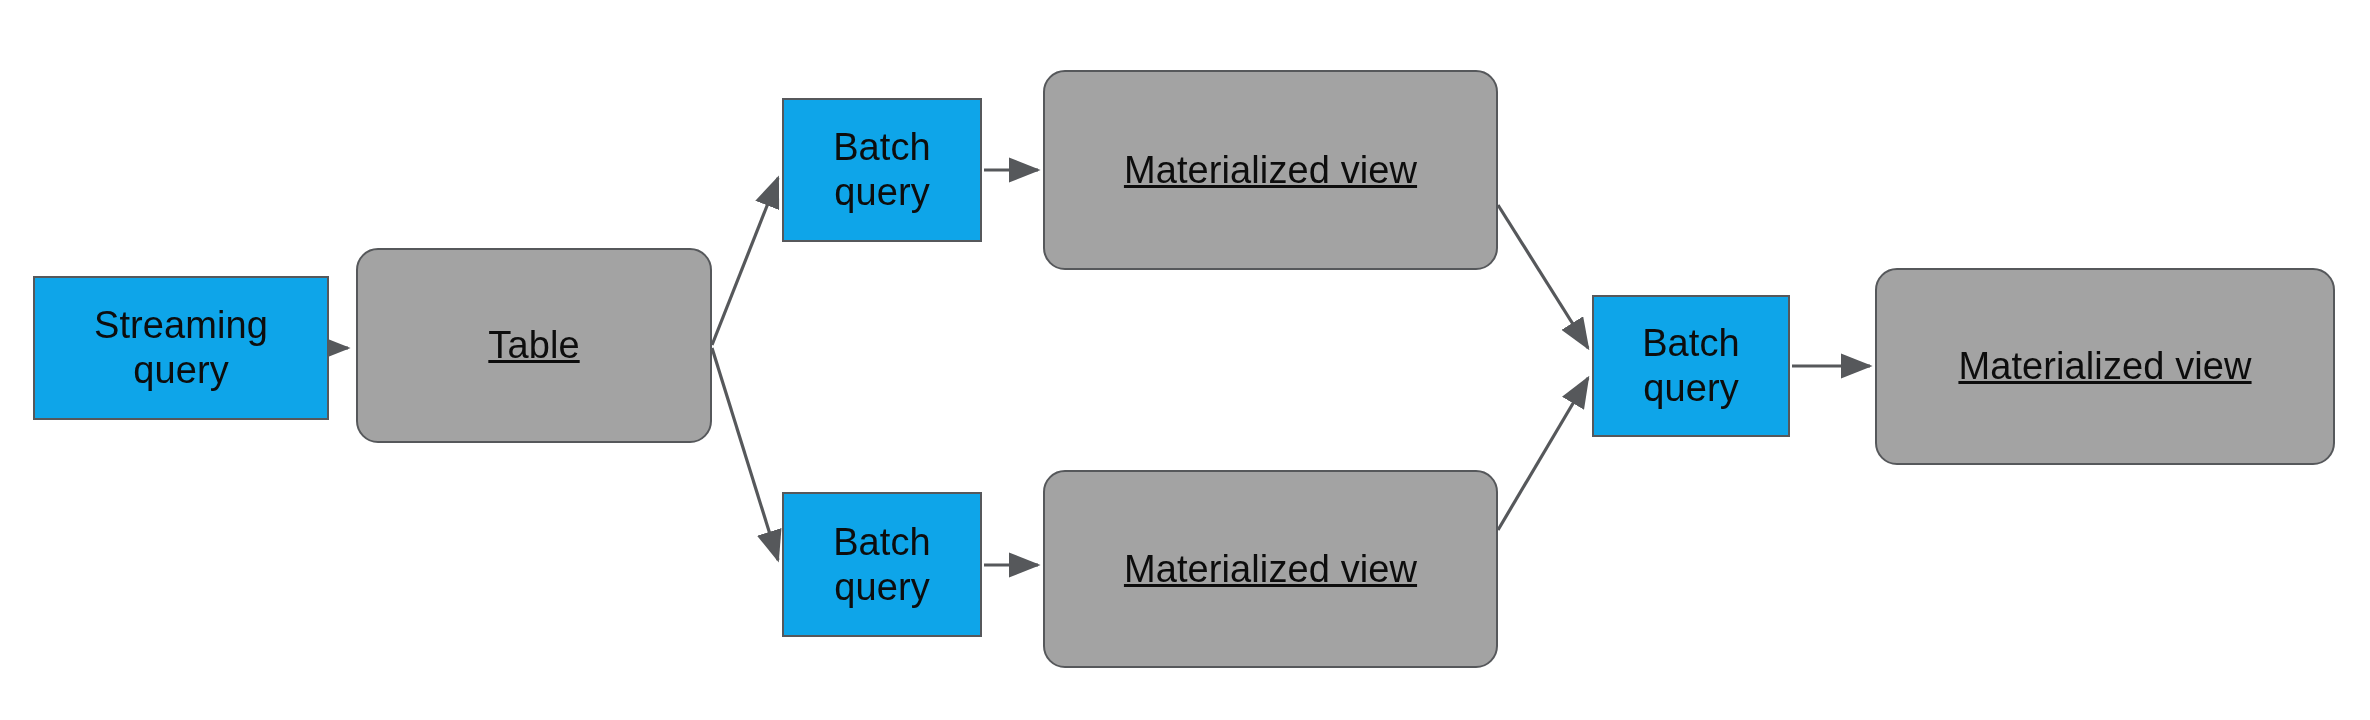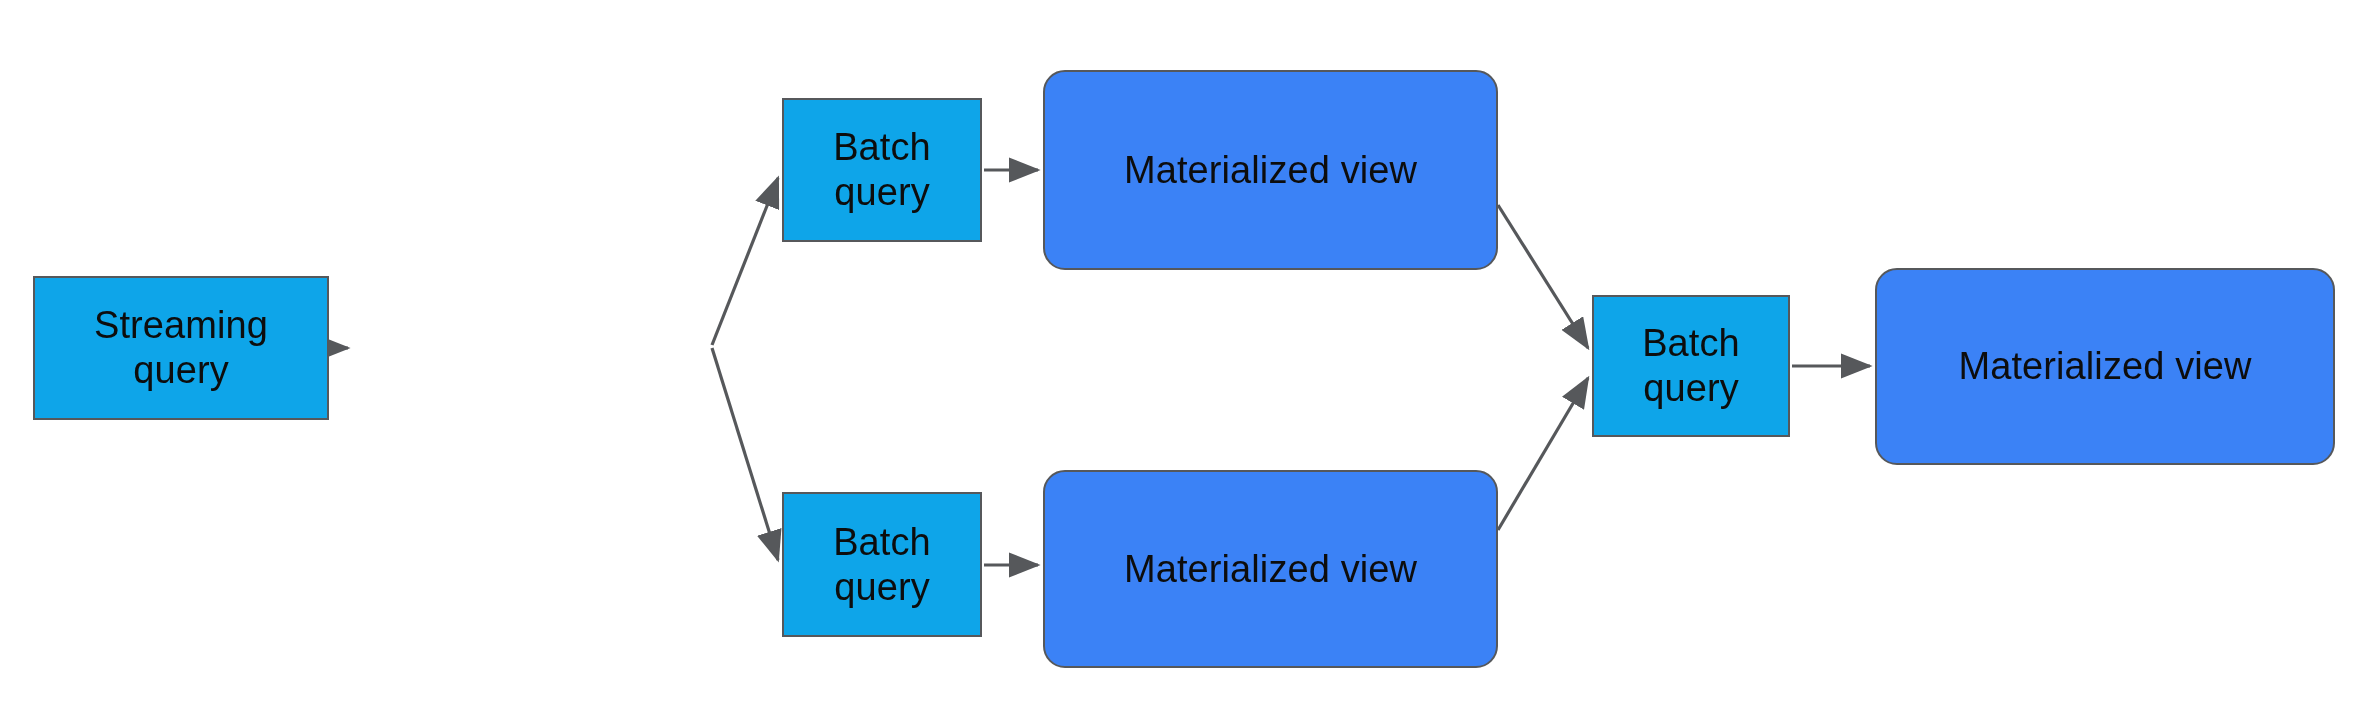--- a/index.html
+++ b/index.html
@@ -39,22 +39,23 @@
     line-height: 1.18;
     letter-spacing: 0.1px;
     white-space: pre-line;
     z-index: 2;
   }
   .node.process {
     background: #0ea5e9;
     border-radius: 0;
   }
   .node.store {
-    background: #3b82f6;
+    background: #a3a3a3;
     border-radius: 22px;
+    text-decoration: underline;
   }
   .node-label {
     display: block;
     white-space: pre-line;
     padding: 0 6px;
   }
 </style>
 </head>
 <body>
 
@@ -82,20 +83,23 @@
     <line x1="1498" y1="530" x2="1588" y2="378" stroke="#56585B" stroke-width="3.2" marker-end="url(#arrowhead)"></line>
 
     <line x1="1792" y1="366" x2="1870" y2="366" stroke="#56585B" stroke-width="3.2" marker-end="url(#arrowhead)"></line>
   </svg>
 
   <div class="node process" style="left:33px; top:276px; width:296px; height:144px;">
     <span class="node-label">Streaming
 query</span>
   </div>
 
+  <div class="node store" style="left:356px; top:248px; width:356px; height:195px;">
+    <span class="node-label">Table</span>
+  </div>
 
   <div class="node process" style="left:782px; top:98px; width:200px; height:144px;">
     <span class="node-label">Batch
 query</span>
   </div>
 
   <div class="node store" style="left:1043px; top:70px; width:455px; height:200px;">
     <span class="node-label">Materialized view</span>
   </div>
 

